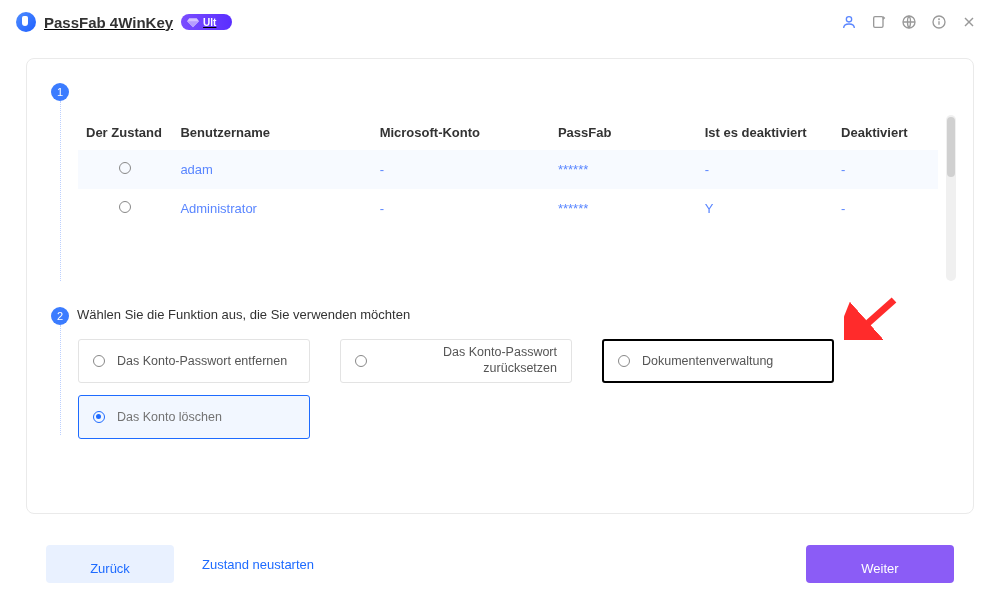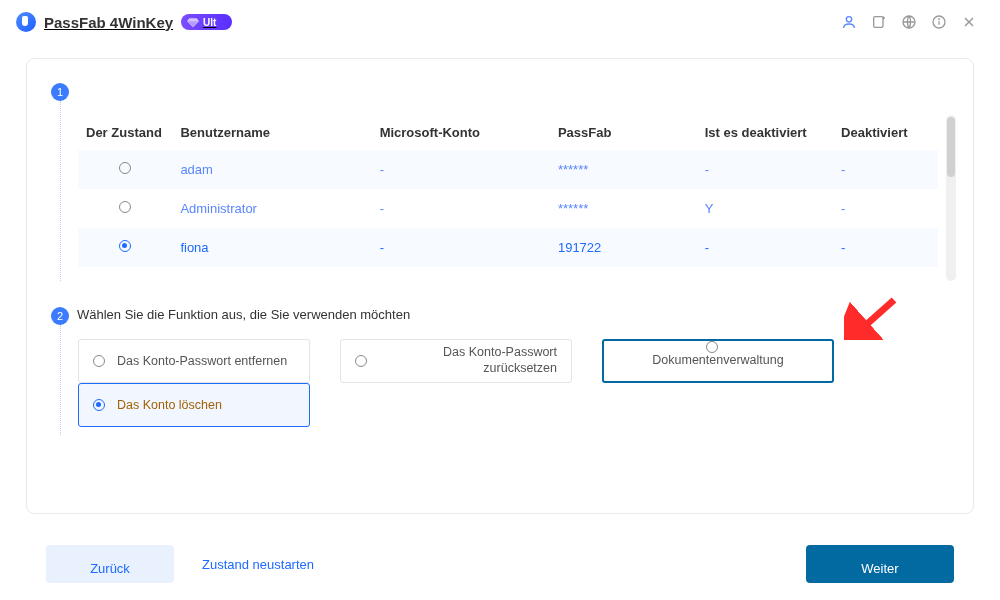--- a/index.html
+++ b/index.html
@@ -29,34 +29,34 @@
 .tbl th { text-align: left; font-weight: 600; color: #333; padding: 10px 8px; background: #fff; }
 .tbl td { padding: 12px 8px; color: #5a86ff; }
 .tbl tbody tr:nth-child(odd) td { background: #f7faff; }
 .tbl tbody tr.sel td { color: #1e6bff; }
 .radio { width: 12px; height: 12px; border: 1.5px solid #888; border-radius: 50%; display: inline-block; position: relative; }
 .radio.on { border-color: #1e6bff; }
 .radio.on::after { content: ""; position: absolute; left: 2px; top: 2px; width: 5px; height: 5px; border-radius: 50%; background: #1e6bff; }
 .scroll-track { position: absolute; right: -18px; top: 0; bottom: 0; width: 10px; background: #f0f0f0; border-radius: 5px; }
 .scroll-thumb { position: absolute; left: 1px; width: 8px; border-radius: 4px; background: #d0d0d0; }
 
-.options { margin: 14px 0 0 26px; display: grid; grid-template-columns: 232px 232px 232px; grid-template-rows: 44px 44px; gap: 0 30px; }
+.options { margin: 14px 0 0 26px; display: grid; grid-template-columns: 232px 232px 232px; grid-template-rows: 44px 44px; gap: 12px 30px; }
 .opt { border: 1px solid #e3e3e3; border-radius: 3px; display: flex; align-items: center; padding: 0 14px; font-size: 12.5px; color: #555; cursor: pointer; position: relative; }
 .opt .radio { margin-right: 12px; flex-shrink: 0; }
-.opt.sel { border-color: #1e6bff; color: #a16207; background: #f2f7ff; }
-.opt.highlight { border: 2px solid #0369a1; flex-direction: column; }
+.opt.sel { border-color: #1e6bff; color: #737373; background: #f2f7ff; }
+.opt.highlight { border: 2px solid #000000; }
 .opt .two-line { line-height: 1.25; text-align: right; flex: 1; }
 
 .arrow { position: absolute; left: 844px; top: 296px; width: 54px; height: 44px; pointer-events: none; }
 
 .footer { position: absolute; left: 0; right: 0; bottom: 0; height: 72px; display: flex; align-items: center; padding: 0 46px; }
 .btn { height: 38px; border: none; border-radius: 4px; font-size: 13px; cursor: pointer; padding: 16px 28px; }
 .btn-back { background: #e9f1ff; color: #1e6bff; width: 128px; }
 .link-btn { background: none; color: #1e6bff; margin-left: 28px; cursor: pointer; font-size: 13px; }
-.btn-next { background: #0369a1; color: #fff; width: 148px; margin-left: auto; }
+.btn-next { background: #8b5cf6; color: #fff; width: 148px; margin-left: auto; }
 
 .col-state{width:90px}.col-user{width:190px}.col-ms{width:170px}.col-pw{width:140px}.col-dis{width:130px}.col-deak{width:100px}
 .center { text-align: center; }
 </style>
 </head>
 <body>
 
 <div class="titlebar">
   <span class="logo-icon"></span>
   <span class="app-title">PassFab 4WinKey</span>
@@ -131,28 +131,20 @@
             <td>-</td>
           </tr>
           <tr>
             <td class="center"><span class="radio"></span></td>
             <td>Administrator</td>
             <td>-</td>
             <td>******</td>
             <td>Y</td>
             <td>-</td>
           </tr>
-          <tr class="sel">
-            <td class="center"><span class="radio on"></span></td>
-            <td>fiona</td>
-            <td>-</td>
-            <td>191722</td>
-            <td>-</td>
-            <td>-</td>
-          </tr>
         </tbody>
       </table>
       <div class="scroll-track">
         <div class="scroll-thumb" style="top:2px;height:60px;"></div>
       </div>
     </div>
   </div>
 
   <div class="step" style="margin-top:26px;">
     <span class="step-num">2</span>

